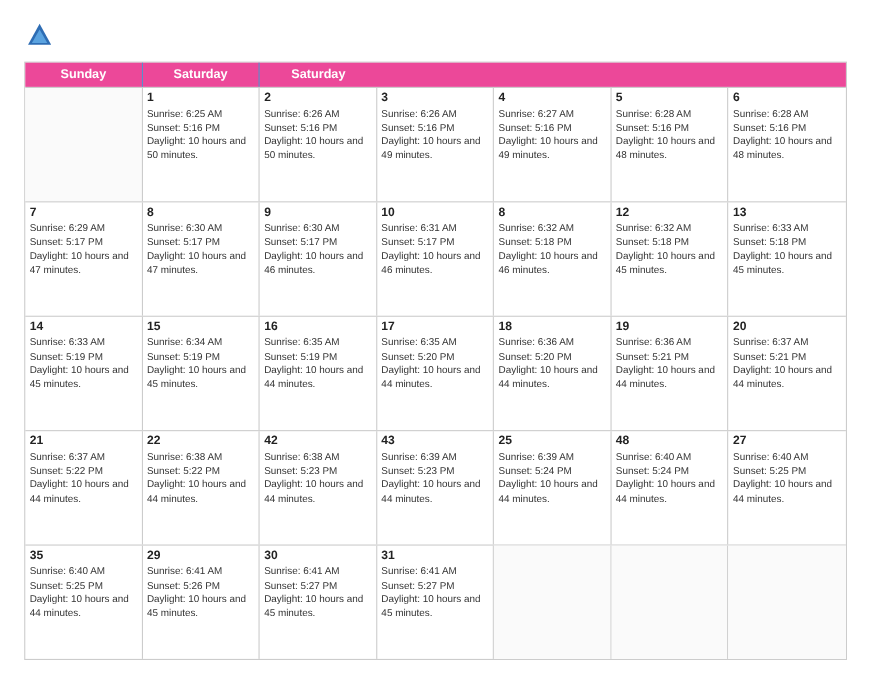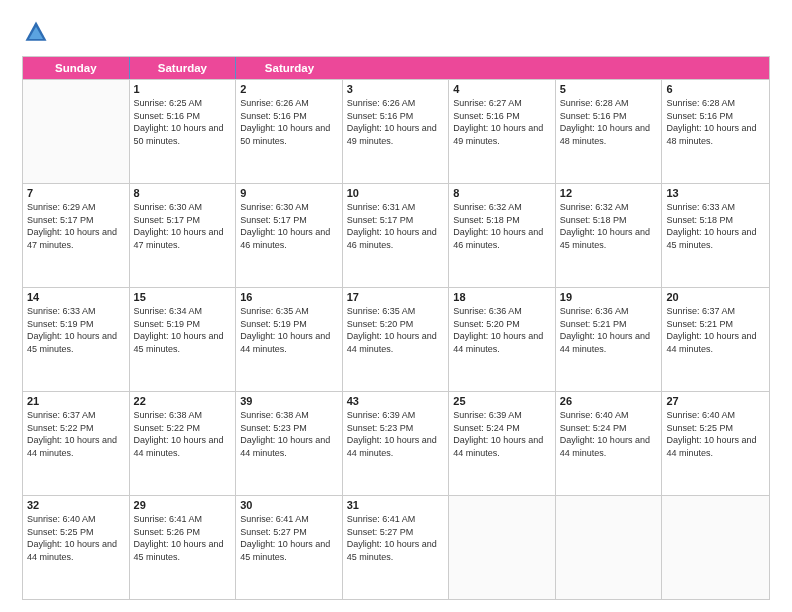--- a/index.html
+++ b/index.html
@@ -231,43 +231,43 @@
         <div class="cal-week">
           <div class="cal-cell">
             <div class="day-num">21</div>
             <div class="day-info">Sunrise: 6:37 AM<br>Sunset: 5:22 PM<br>Daylight: 10 hours and 44 minutes.</div>
           </div>
           <div class="cal-cell">
             <div class="day-num">22</div>
             <div class="day-info">Sunrise: 6:38 AM<br>Sunset: 5:22 PM<br>Daylight: 10 hours and 44 minutes.</div>
           </div>
           <div class="cal-cell">
-            <div class="day-num">39</div>
+            <div class="day-num">42</div>
             <div class="day-info">Sunrise: 6:38 AM<br>Sunset: 5:23 PM<br>Daylight: 10 hours and 44 minutes.</div>
           </div>
           <div class="cal-cell">
             <div class="day-num">43</div>
             <div class="day-info">Sunrise: 6:39 AM<br>Sunset: 5:23 PM<br>Daylight: 10 hours and 44 minutes.</div>
           </div>
           <div class="cal-cell">
             <div class="day-num">25</div>
             <div class="day-info">Sunrise: 6:39 AM<br>Sunset: 5:24 PM<br>Daylight: 10 hours and 44 minutes.</div>
           </div>
           <div class="cal-cell">
-            <div class="day-num">26</div>
+            <div class="day-num">48</div>
             <div class="day-info">Sunrise: 6:40 AM<br>Sunset: 5:24 PM<br>Daylight: 10 hours and 44 minutes.</div>
           </div>
           <div class="cal-cell">
             <div class="day-num">27</div>
             <div class="day-info">Sunrise: 6:40 AM<br>Sunset: 5:25 PM<br>Daylight: 10 hours and 44 minutes.</div>
           </div>
         </div>
         <div class="cal-week">
           <div class="cal-cell">
-            <div class="day-num">32</div>
+            <div class="day-num">35</div>
             <div class="day-info">Sunrise: 6:40 AM<br>Sunset: 5:25 PM<br>Daylight: 10 hours and 44 minutes.</div>
           </div>
           <div class="cal-cell">
             <div class="day-num">29</div>
             <div class="day-info">Sunrise: 6:41 AM<br>Sunset: 5:26 PM<br>Daylight: 10 hours and 45 minutes.</div>
           </div>
           <div class="cal-cell">
             <div class="day-num">30</div>
             <div class="day-info">Sunrise: 6:41 AM<br>Sunset: 5:27 PM<br>Daylight: 10 hours and 45 minutes.</div>
           </div>

